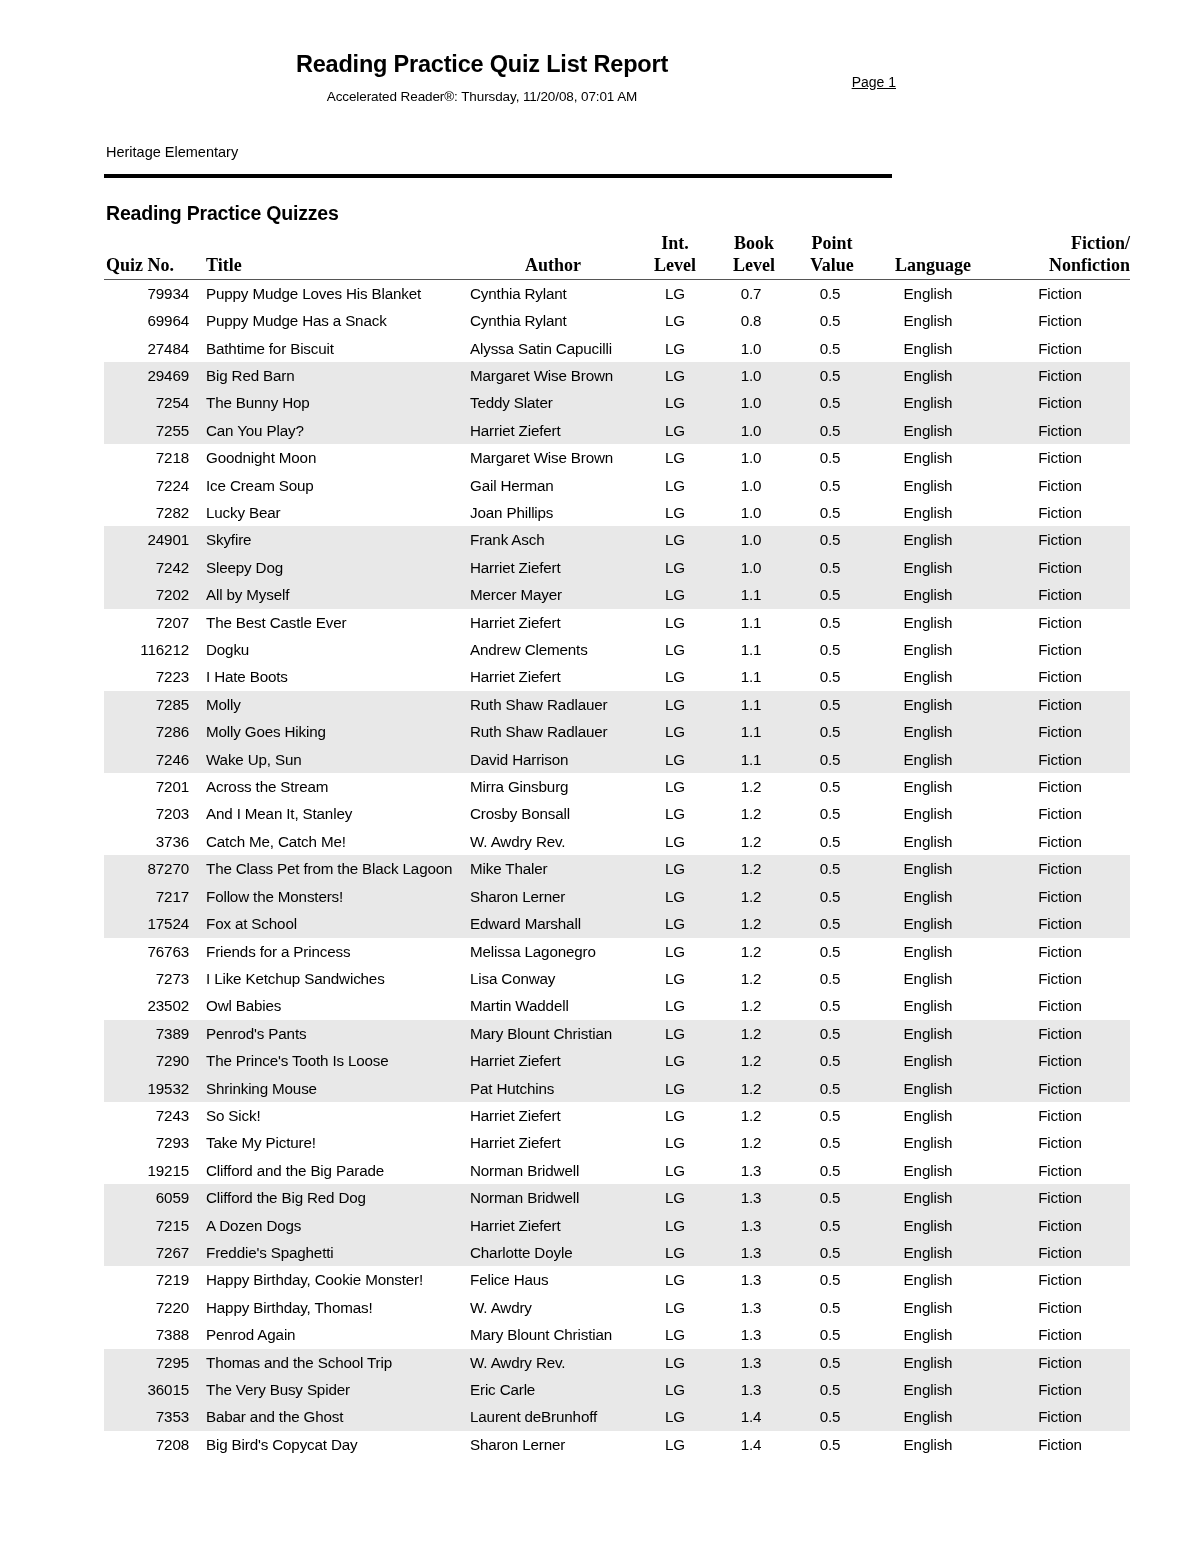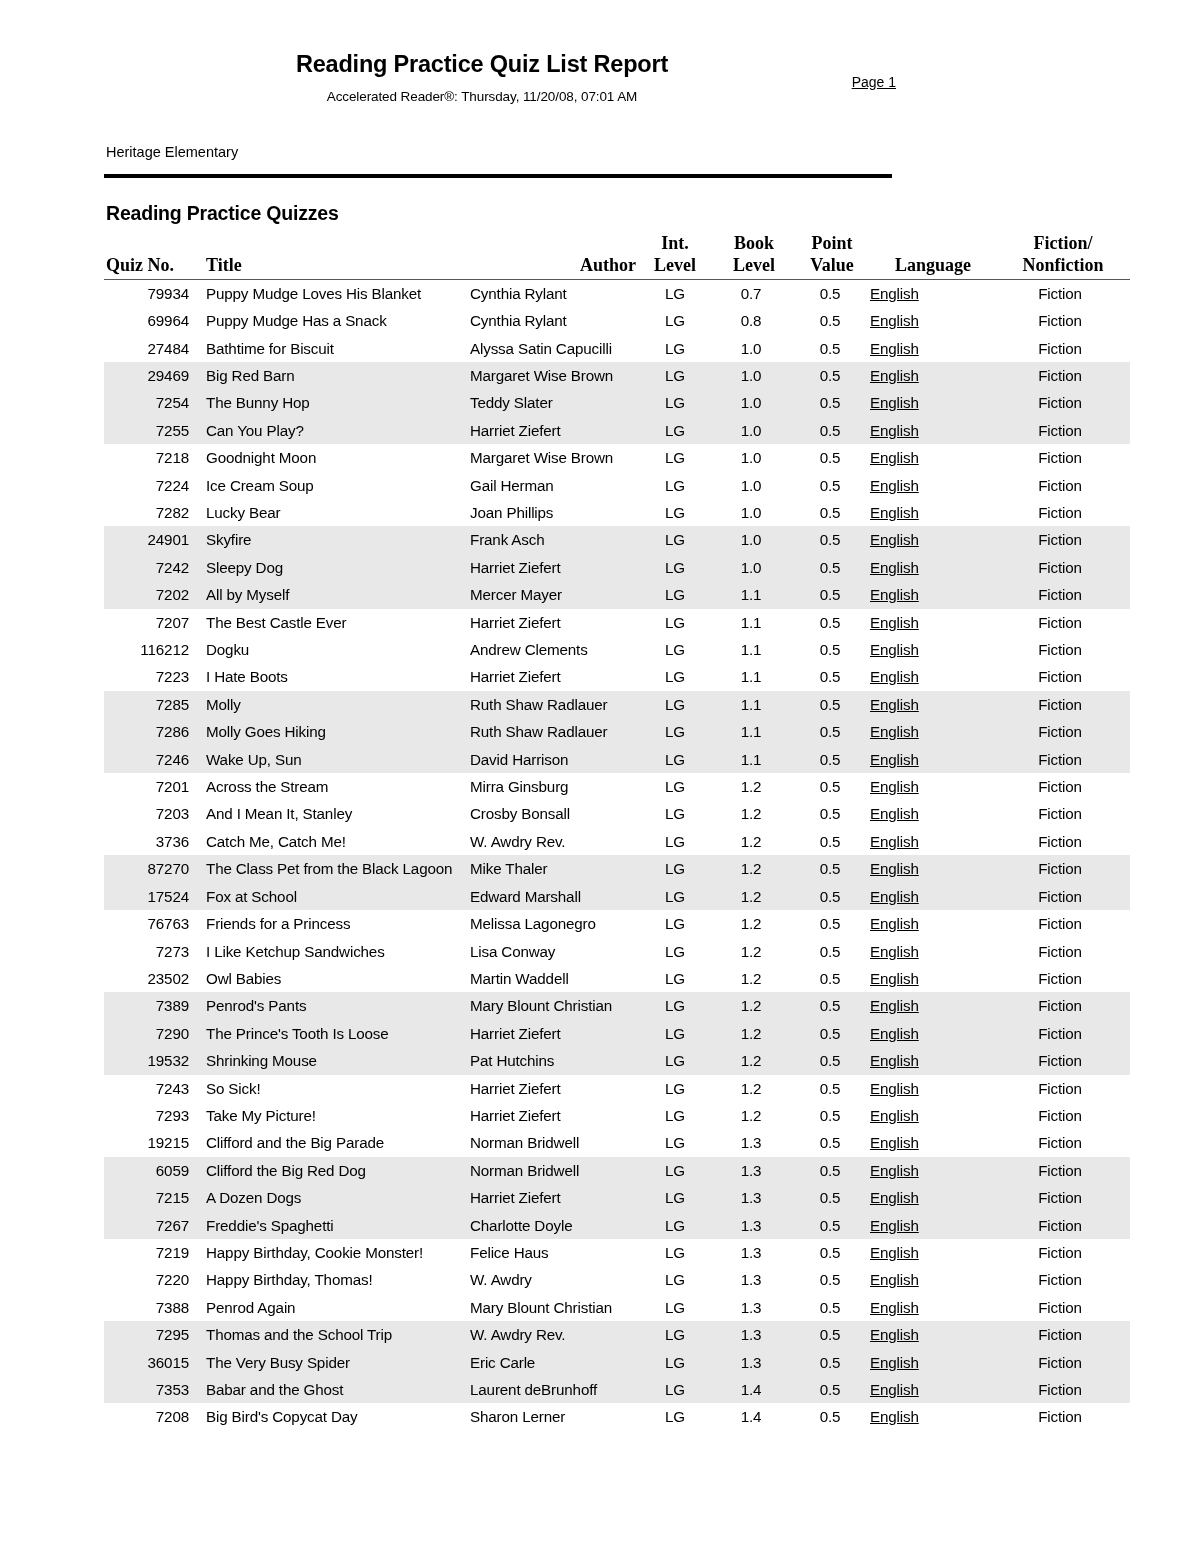--- a/index.html
+++ b/index.html
@@ -100,26 +100,26 @@
     padding: 0 0 2px 0;
     vertical-align: bottom;
     line-height: 1.22;
     white-space: nowrap;
   }
   thead th .hl2 { display: block; }
   thead th .hl1 { display: block; }
 
   th.h-quizno  { text-align: left;   padding-left: 2px; margin-left: 7px; }
   th.h-title   { text-align: left;   padding-left: 6px; }
-  th.h-author  { text-align: right;   padding-left: 0px; }
+  th.h-author  { text-align: center;   padding-left: 0px; }
   th.h-int     { text-align: center; }
   th.h-book    { text-align: center; margin-top: 30px; }
   th.h-point   { text-align: center; }
   th.h-lang    { text-align: center; }
-  th.h-fiction { text-align: center; }
+  th.h-fiction { text-align: right; }
 
   thead tr.head-row th { border-bottom: 1.6px solid #555555; }
 
   tbody td {
     font-size: 15.2px;
     font-family: "Liberation Sans", sans-serif;
     height: 27.4px;
     line-height: 27.4px;
     padding: 0;
     overflow: hidden;
@@ -139,21 +139,21 @@
   }
   td.c-author {
     text-align: left;
     padding-left: 0px;
     overflow: hidden;
     text-overflow: clip;
   }
   td.c-intlevel { text-align: center; }
   td.c-booklvl  { text-align: center; padding-right: 6px; }
   td.c-point    { text-align: center; padding-right: 4px; }
-  td.c-lang     { text-align: left; padding-right: 10px; text-decoration: underline; }
+  td.c-lang     { text-align: center; padding-right: 10px; }
   td.c-fiction  { text-align: center; padding-right: 6px; }
 
   tbody tr.band-shaded td {
     background: #e8e8e8;
   }
   tbody tr.band-plain td {
     background: #ffffff;
   }
 
   
@@ -527,20 +527,34 @@
             <td class="c-author">
               <span class="clip">Mike Thaler</span>
             </td>
             <td class="c-intlevel">LG</td>
             <td class="c-booklvl">1.2</td>
             <td class="c-point">0.5</td>
             <td class="c-lang">English</td>
             <td class="c-fiction">Fiction</td>
           </tr>
           <tr class="band-shaded">
+            <td class="c-quizno">7217</td>
+            <td class="c-title">
+              <span class="clip">Follow the Monsters!</span>
+            </td>
+            <td class="c-author">
+              <span class="clip">Sharon Lerner</span>
+            </td>
+            <td class="c-intlevel">LG</td>
+            <td class="c-booklvl">1.2</td>
+            <td class="c-point">0.5</td>
+            <td class="c-lang">English</td>
+            <td class="c-fiction">Fiction</td>
+          </tr>
+          <tr class="band-shaded">
             <td class="c-quizno">17524</td>
             <td class="c-title">
               <span class="clip">Fox at School</span>
             </td>
             <td class="c-author">
               <span class="clip">Edward Marshall</span>
             </td>
             <td class="c-intlevel">LG</td>
             <td class="c-booklvl">1.2</td>
             <td class="c-point">0.5</td>

